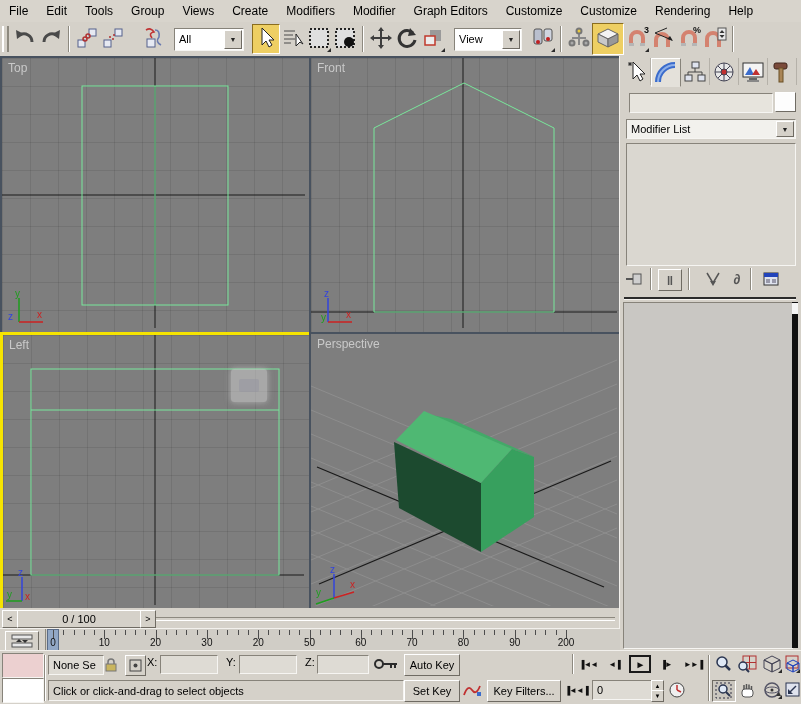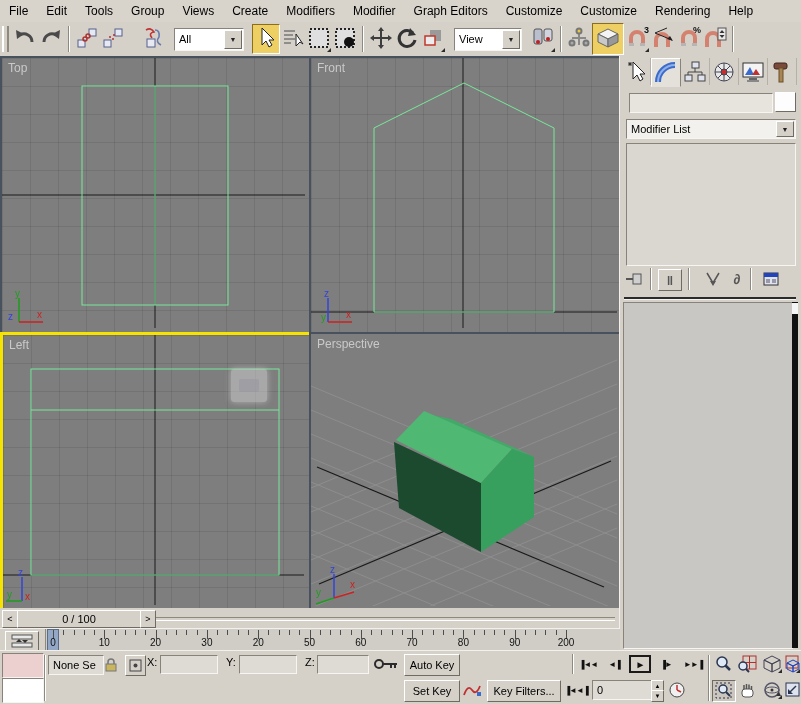--- a/index.html
+++ b/index.html
@@ -684,20 +684,23 @@
     </div>
     <div class="sb fo" style="left:785px;top:3px;width:16px;height:20px;">
       <svg width="16" height="18">
           <rect x="1" y="1" width="12" height="12" fill="none" stroke="#b03030"></rect>
           <polygon points="8,5 14,8 8,11 2,8" fill="none" stroke="#2244bb"></polygon>
           <polygon points="2,8 8,11 8,17 2,14" fill="none" stroke="#2244bb"></polygon>
           <polygon points="14,8 8,11 8,17 14,14" fill="none" stroke="#2244bb"></polygon>
         </svg>
     </div>
 
+    <div class="sb sunken left" style="left:48px;top:29px;width:350px;height:19px;background:#d5d1c9;">
+      <span>Click or click-and-drag to select objects</span>
+    </div>
     <div class="sb raised" style="left:404px;top:29px;width:54px;height:20px;">Set Key</div>
     <div class="sb" style="left:461px;top:29px;width:22px;height:20px;">
       <svg width="18" height="14">
           <path d="M1 12 Q5 1 9 7 T17 3" fill="none" stroke="#c03030" stroke-width="1.8"></path>
           <rect x="14" y="9" width="4" height="4" fill="#3b6ccc"></rect>
         </svg>
     </div>
     <div class="sb raised" style="left:487px;top:29px;width:72px;height:20px;">Key Filters...</div>
     <div class="sb transport" style="left:563px;top:30px;width:26px;height:18px;">▐◄◄▐</div>
     <div class="sb sunken left" style="left:592px;top:29px;width:58px;height:18px;">0</div>

